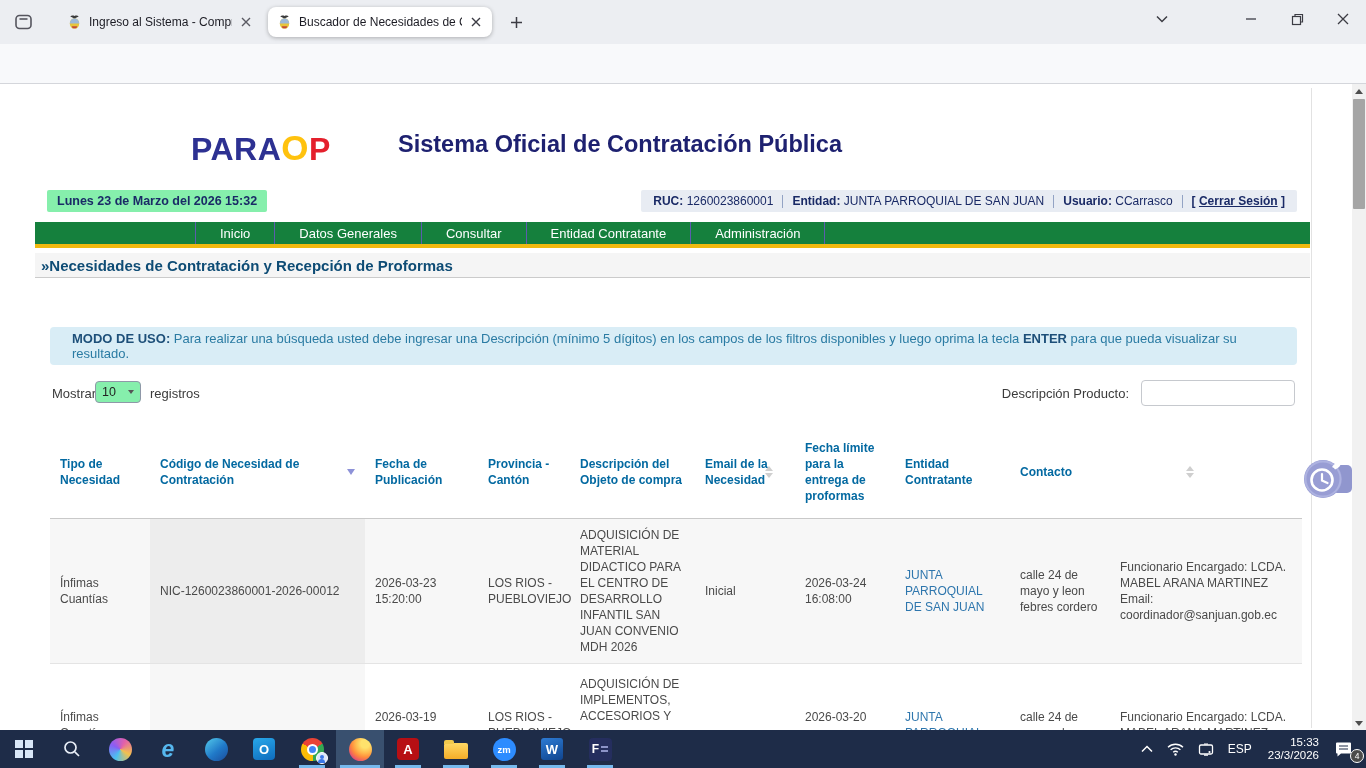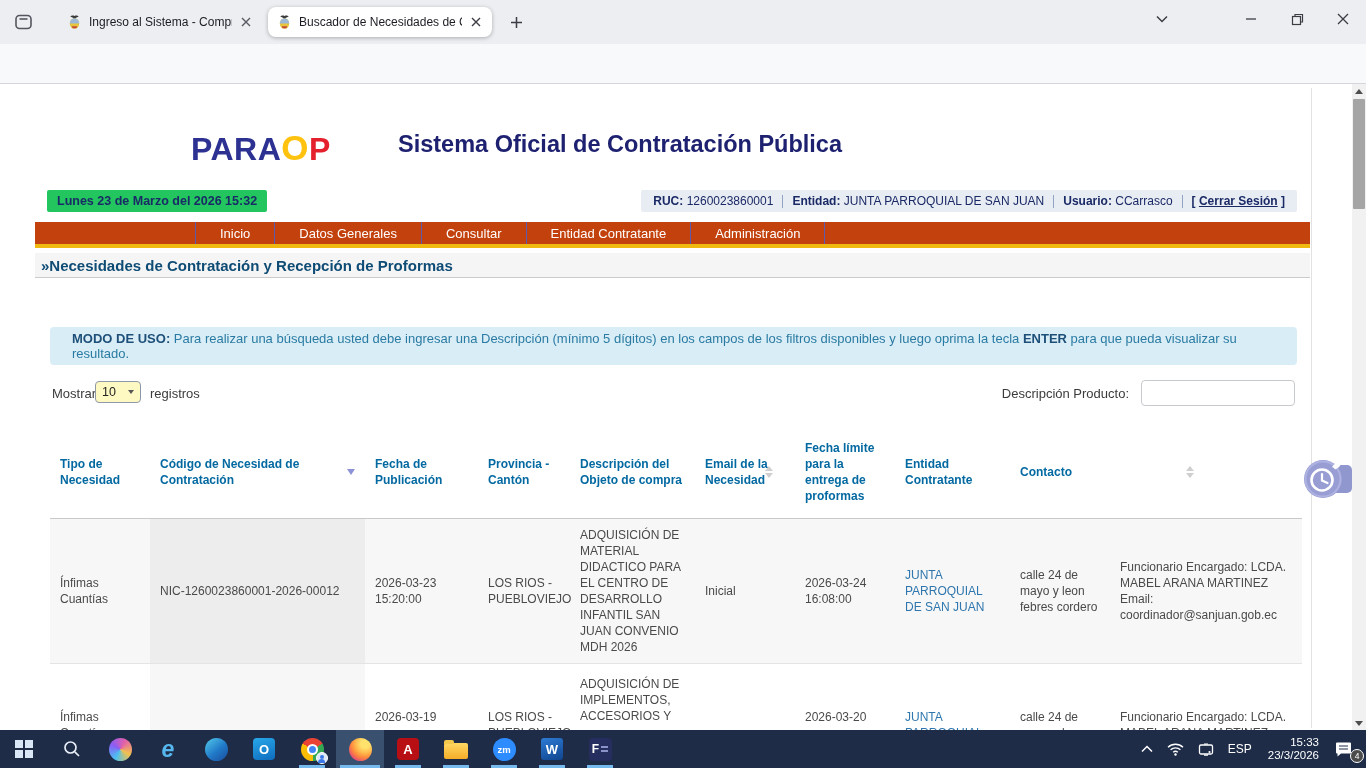--- a/index.html
+++ b/index.html
@@ -24,35 +24,35 @@
   .urltext .dom{color:#1d1e21}
   .urltext .path{color:#76777e}
   
   .viewport{position:absolute;left:0;top:84px;width:1366px;height:646px;background:#fff;overflow:hidden}
   .content-rule{position:absolute;left:1311px;top:4px;width:1px;height:640px;background:#e2e2e2}
   .sercop-logo{position:absolute;left:191px;top:44px;font-size:32px;font-weight:800;letter-spacing:.5px}
   .sercop-logo .a{color:#2d3192}.sercop-logo .b{color:#ffc20e;font-size:35px}.sercop-logo .c{color:#e4202c}
   .main-title{position:absolute;left:398px;top:47px;font-size:23.5px;font-weight:bold;color:#1e2170}
   .gov{position:absolute;left:974px;top:33px;display:flex;align-items:center;gap:8px}
   .gov-text{font-family:"Liberation Serif","DejaVu Serif",serif;font-size:11px;font-weight:bold;color:#1c3a6d;line-height:13px;letter-spacing:.3px}
-  .datebox{position:absolute;left:47px;top:106px;background:#22c55e;border-radius:2px;padding:4px 10px;font-size:12.5px;font-weight:600;color:#1a2a66}
+  .datebox{position:absolute;left:47px;top:106px;background:#86efac;border-radius:2px;padding:4px 10px;font-size:12.5px;font-weight:600;color:#1a2a66}
   .sessionbox{position:absolute;right:69px;top:106px;background:#e8ecf3;border-radius:2px;padding:4px 12px;font-size:12px;color:#1a2a66;display:flex;align-items:center;white-space:nowrap}
   .sessionbox b{font-weight:bold}
   .sep{width:1px;height:13px;background:#93a3c4;margin:0 9px}
   .logout{font-weight:bold}
   .logout u{text-decoration:underline}
-  .mainnav{position:absolute;left:35px;top:138px;width:1275px;height:22px;background:#c2410c;display:flex;align-items:stretch;padding-left:160px;box-sizing:border-box}
+  .mainnav{position:absolute;left:35px;top:138px;width:1275px;height:22px;background:#15803d;display:flex;align-items:stretch;padding-left:160px;box-sizing:border-box}
   .mainnav .item{display:flex;align-items:center;padding:0 24px;color:#fff;font-size:13px;border-left:1px solid #5c5cae}
   .mainnav .item:last-child{border-right:1px solid #5c5cae}
   .goldline{position:absolute;left:35px;top:160px;width:1275px;height:4px;background:#f0b90f}
   .pagetitle{position:absolute;left:35px;top:169px;width:1275px;height:25px;line-height:25px;background:#f5f5f5;border-bottom:1px solid #cbcbcb;padding-left:6px;box-sizing:border-box;font-size:15px;font-weight:bold;color:#0e4c75}
   .modo{position:absolute;left:50px;top:243px;width:1247px;height:38px;background:#d9edf6;border-radius:4px;display:flex;align-items:center;padding-left:22px;box-sizing:border-box;font-size:13px;color:#2a7ba3}
   .modo b{color:#1d4f79}
   .lbl{position:absolute;font-size:13px;color:#3b3b3b}
-  .selectbox{position:absolute;left:95px;top:297px;width:46px;height:22px;border:1px solid #8f98a8;border-radius:4px;background:#fef9c3;box-sizing:border-box;display:flex;align-items:center;justify-content:space-between;padding:0 6px;font-size:12.5px;color:#222}
+  .selectbox{position:absolute;left:95px;top:297px;width:46px;height:22px;border:1px solid #8f98a8;border-radius:4px;background:#86efac;box-sizing:border-box;display:flex;align-items:center;justify-content:space-between;padding:0 6px;font-size:12.5px;color:#222}
   .chev-down{width:0;height:0;border-left:3.5px solid transparent;border-right:3.5px solid transparent;border-top:4.5px solid #555}
   .filterinput{position:absolute;left:1141px;top:296px;width:154px;height:26px;border:1px solid #c6c9ce;border-radius:4px;box-sizing:border-box;outline:none;font-size:13px;padding:0 6px}
   
   .dtable{position:absolute;left:50px;top:341px;width:1252px;font-size:12px;color:#4a4a4a}
   .trow{display:flex;width:1252px}
   .cell{display:flex;align-items:center;padding:8px 10px;box-sizing:border-box;line-height:16px;position:relative}
   .c0{width:100px}.c1{width:215px}.c2{width:113px}.c3{width:92px}.c4{width:125px}
   .c5{width:100px}.c6{width:100px}.c7{width:115px}.c8{width:100px}.c9{width:192px}
   .thead{min-height:93px;border-bottom:1px solid #c9c9c9}
   .thead .cell{font-weight:bold;color:#0369a1}

